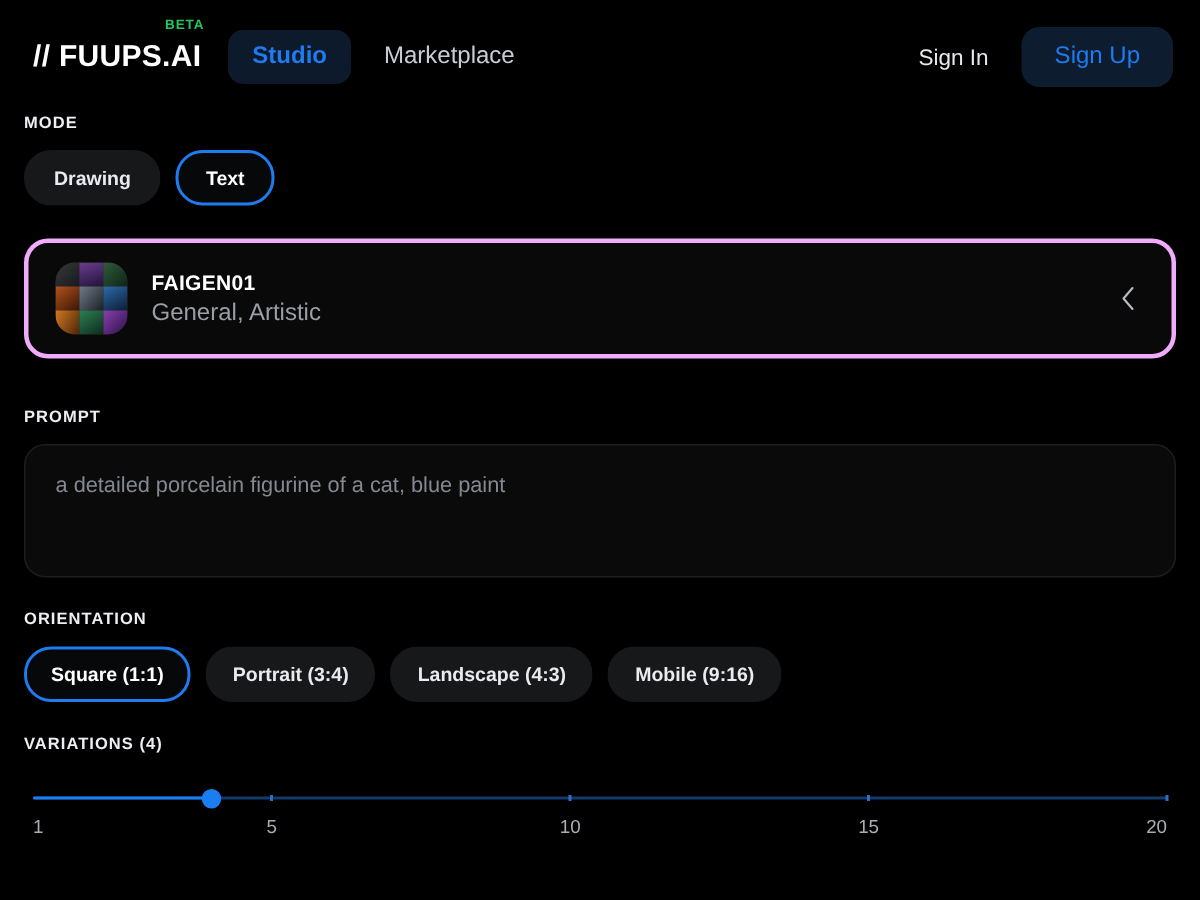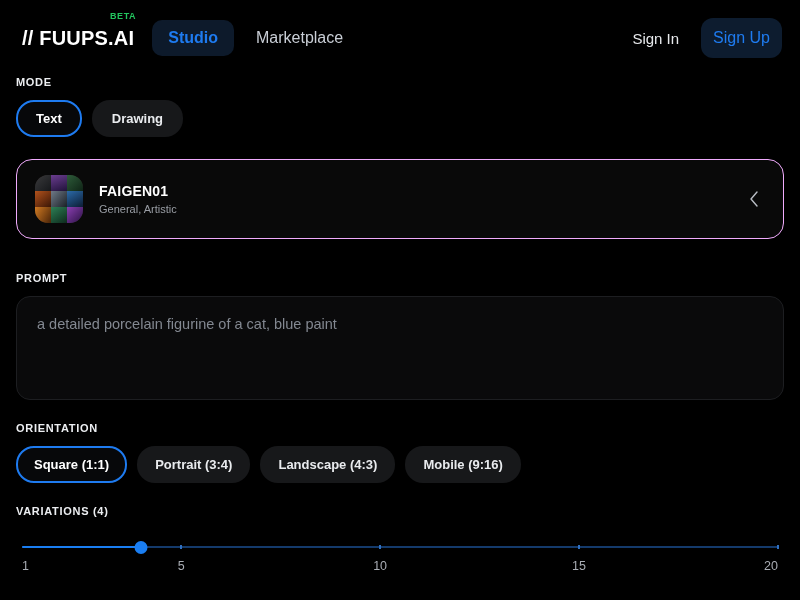--- a/index.html
+++ b/index.html
@@ -68,21 +68,21 @@
     font-size: 15px;
     color: #e7e9ec;
     padding: 6px 8px;
     white-space: nowrap;
   }
   .signup {
     font-size: 16px;
     color: #1e7bf0;
     background: #0d1c2f;
     border-radius: 12px;
-    padding: 11px 12px;
+    padding: 11px 22px;
     white-space: nowrap;
   }
 
   
   .section-label {
     font-size: 11px;
     font-weight: bold;
     letter-spacing: 0.7px;
     color: #eceef1;
     margin: 0 0 12px 16px;
@@ -106,54 +106,54 @@
     color: #ffffff;
   }
 
   .mode-wrap { margin-top: 6px; }
   .chip-mode { padding: 9px 18px; border-radius: 18px; }
 
   
   .model-card {
     margin: 22px 16px 0 16px;
     height: 80px;
-    border: 1px solid #f0abfc;
+    border: 3px solid #f0abfc;
     border-radius: 16px;
     background: #090909;
     display: flex;
     align-items: center;
     padding: 0 18px 0 18px;
     box-sizing: border-box;
   }
   .thumb {
     width: 48px; height: 48px;
     border-radius: 13px;
     overflow: hidden;
     flex: 0 0 auto;
     background: #2a2320;
     display: grid;
     grid-template-columns: repeat(3, 1fr);
     grid-template-rows: repeat(3, 1fr);
   }
   .thumb i { display: block; }
   .model-text { margin-left: 16px; display: flex; flex-direction: column; gap: 4px; }
   .model-name { font-size: 14px; font-weight: bold; color: #ffffff; letter-spacing: 0.2px; }
-  .model-tags { font-size: 11px; color: #9a9ea5; }
+  .model-tags { font-size: 16px; color: #9a9ea5; }
   .chev {
     margin-left: auto;
     width: 22px; height: 22px;
     display: flex; align-items: center; justify-content: center;
     color: #b9bdc4;
   }
 
   
   .prompt-block { margin-top: 33px; }
   .prompt-box {
     margin: 0 16px;
-    height: 104px;
+    height: 89px;
     border: 1px solid #1d1e21;
     border-radius: 14px;
     background: #0a0a0b;
     padding: 18px 20px;
     box-sizing: border-box;
   }
   .prompt-text { font-size: 14.5px; color: #838891; line-height: 1.3; }
 
   
   .orientation-block { margin-top: 22px; }
@@ -225,25 +225,25 @@
 
     <div class="header-right">
       <div class="signin">Sign In</div>
       <div class="signup">Sign Up</div>
     </div>
   </div>
 
   <div class="mode-block">
     <div class="section-label">MODE</div>
     <div class="row mode-wrap">
+      <div class="chip chip-mode">
+        <span>Drawing</span>
+      </div>
       <div class="chip chip-mode selected">
         <span>Text</span>
-      </div>
-      <div class="chip chip-mode">
-        <span>Drawing</span>
       </div>
     </div>
   </div>
 
   <div class="model-card">
     <div class="thumb">
       <i style="background:linear-gradient(135deg,#3a3a3c,#16181b)"></i>
       <i style="background:linear-gradient(160deg,#6b3d8f,#20123a)"></i>
       <i style="background:linear-gradient(135deg,#2e5c3a,#0f2416)"></i>
       <i style="background:linear-gradient(140deg,#b2521c,#3a1606)"></i>

